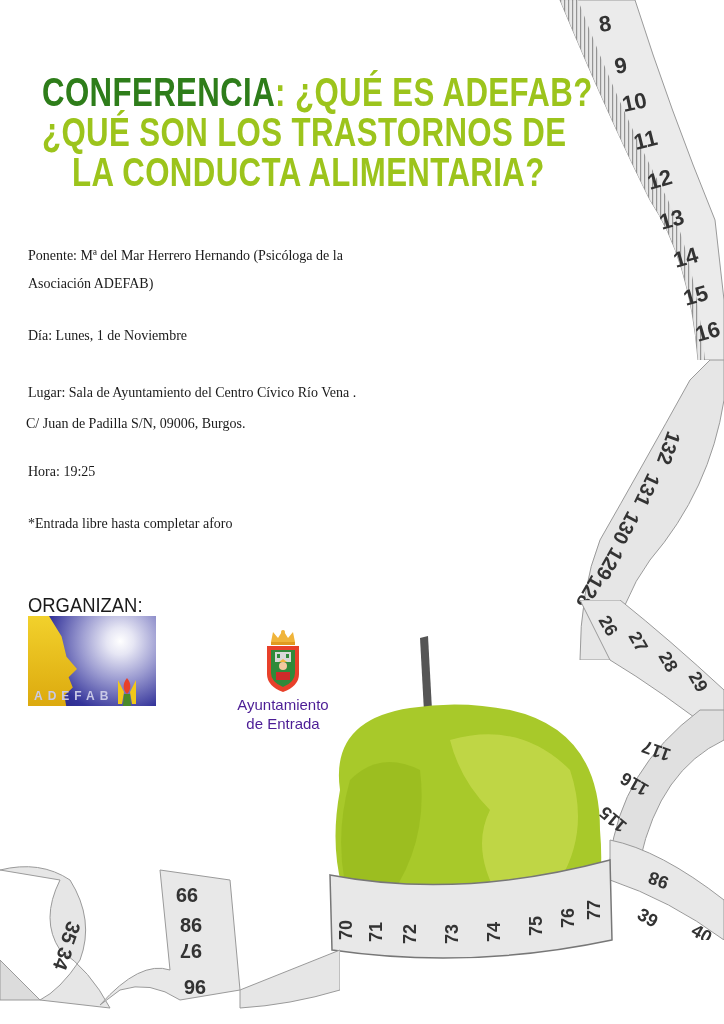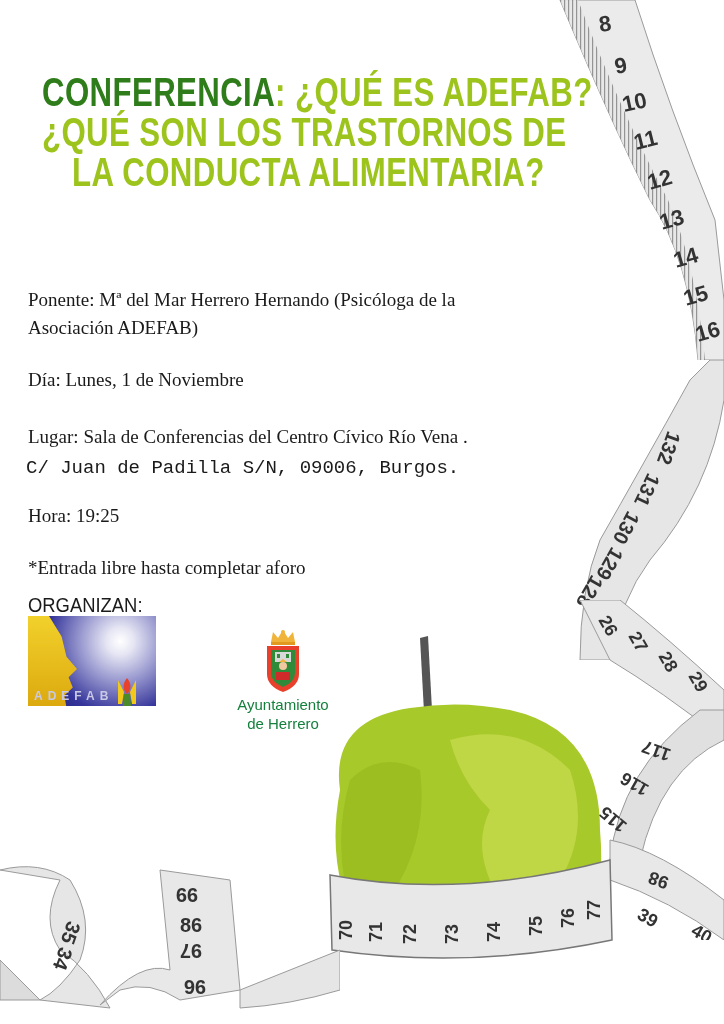--- a/index.html
+++ b/index.html
@@ -3,46 +3,46 @@
 <meta charset="utf-8">
 <style>
   html,body{margin:0;padding:0;}
   body{width:724px;height:1024px;background:#ffffff;position:relative;overflow:hidden;font-family:"Liberation Serif",serif;}
   .title{position:absolute;font-family:"Liberation Sans",sans-serif;font-weight:bold;letter-spacing:0.5px;transform:scaleX(0.78);transform-origin:left top;white-space:nowrap;}
   .t1{left:42px;top:72px;font-size:40px;line-height:40px;}
   .t2{left:42px;top:112px;font-size:40px;line-height:40px;}
   .t3{left:72px;top:152px;font-size:40px;line-height:40px;}
   .dark{color:#2e7d1a;}
   .lime{color:#9cc41c;}
-  .body-text{position:absolute;left:28px;font-size:19px;color:#1a1a1a;line-height:26px;white-space:nowrap;margin-top:44px;}
+  .body-text{position:absolute;left:28px;font-size:14px;color:#1a1a1a;line-height:26px;white-space:nowrap;}
   .org-label{position:absolute;left:28px;top:594px;font-family:"Liberation Sans",sans-serif;font-size:20px;color:#1a1a1a;transform:scaleX(0.92);transform-origin:left top;}
   .adefab-logo{position:absolute;left:28px;top:616px;width:128px;height:90px;overflow:hidden;
     background:radial-gradient(circle at 72% 28%, #ffffff 0%, #e6e6f4 12%, #9a9ad0 35%, #34349a 65%, #1a1a70 100%);}
   .adefab-face{position:absolute;left:0;top:0;width:70px;height:102px;background:linear-gradient(180deg,#f2d12c,#d9a40a);
     clip-path:polygon(0 0,30% 0,48% 20%,55% 40%,70% 52%,58% 60%,64% 70%,52% 78%,55% 90%,50% 100%,0 100%);}
   .adefab-text{position:absolute;left:6px;bottom:3px;font-family:"Liberation Sans",sans-serif;font-size:12px;letter-spacing:5px;color:#c9c9e6;font-weight:bold;}
   .adefab-flower{position:absolute;left:86px;top:62px;width:26px;height:28px;}
   .ayto{position:absolute;left:222px;top:628px;width:122px;text-align:center;}
-  .ayto-name{font-family:"Liberation Sans",sans-serif;font-size:15px;line-height:17px;color:#15803d;margin-top:2px;}
+  .ayto-name{font-family:"Liberation Sans",sans-serif;font-size:15px;line-height:17px;color:#4c1d95;margin-top:2px;}
   .tape,.apple{position:absolute;}
 </style>
 </head>
 <body>
 
 <div class="title t1">
   <span class="dark">CONFERENCIA</span><span class="lime">: ¿QUÉ ES ADEFAB?</span>
 </div>
 <div class="title t2 lime">¿QUÉ SON LOS TRASTORNOS DE</div>
 <div class="title t3 lime">LA CONDUCTA ALIMENTARIA?</div>
 
 <div class="body-text" style="top:243px;">Ponente: Mª del Mar Herrero Hernando (Psicóloga de la</div>
 <div class="body-text" style="top:271px;text-align:center;">Asociación ADEFAB)</div>
 <div class="body-text" style="top:323px;">Día: Lunes, 1 de Noviembre</div>
-<div class="body-text" style="top:380px;">Lugar: Sala de Conferencias del Centro Cívico Río Vena .</div>
-<div class="body-text" style="top:411px;left:26px;font-family:Liberation Mono, monospace;">C/ Juan de Padilla S/N, 09006, Burgos.</div>
+<div class="body-text" style="top:380px;">Lugar: Sala de Ayuntamiento del Centro Cívico Río Vena .</div>
+<div class="body-text" style="top:411px;left:26px;">C/ Juan de Padilla S/N, 09006, Burgos.</div>
 <div class="body-text" style="top:459px;">Hora: 19:25</div>
 <div class="body-text" style="top:511px;font-family:Liberation Serif, serif;">*Entrada libre hasta completar aforo</div>
 
 <div class="org-label">ORGANIZAN:</div>
 
 <div class="adefab-logo">
   <div class="adefab-face"></div>
   <svg class="adefab-flower" viewBox="0 0 26 28">
     <path d="M4 2 L10 14 L8 26 L4 26 Z" fill="#f2c81a"></path>
     <path d="M22 2 L16 14 L18 26 L22 26 Z" fill="#f2c81a"></path>
@@ -60,21 +60,21 @@
     <path d="M4 18 L36 18 L36 46 Q36 58 20 64 Q4 58 4 46 Z" fill="#e8402a"></path>
     <path d="M8 22 L32 22 L32 45 Q32 54 20 59 Q8 54 8 45 Z" fill="#2f8a3a"></path>
     <rect x="12" y="24" width="16" height="10" fill="#d8d8d8"></rect>
     <rect x="14" y="26" width="3" height="4" fill="#2f8a3a"></rect>
     <rect x="23" y="26" width="3" height="4" fill="#2f8a3a"></rect>
     <circle cx="20" cy="38" r="4" fill="#f2c8a0"></circle>
     <path d="M16 34 L20 31 L24 34 Z" fill="#f0b43a"></path>
     <path d="M13 44 L27 44 L27 52 L13 52 Z" fill="#d02a2a"></path>
   </svg>
   <div class="ayto-name">Ayuntamiento</div>
-  <div class="ayto-name">de Herrero</div>
+  <div class="ayto-name">de Entrada</div>
 </div>
 
 <svg class="tape" style="left:540px;top:0;" width="184" height="360" viewBox="0 0 184 360">
   <defs>
     <pattern id="ticks" width="4" height="4" patternUnits="userSpaceOnUse">
       <rect width="4" height="4" fill="#e8e8e8"></rect>
         <rect x="0" y="0" width="1.2" height="4" fill="#8a8a8a"></rect>
     </pattern>
   </defs>
   <path d="M20 0 L95 0 Q130 110 175 220 L184 300 L184 360 L158 360 Q150 260 110 200 Q70 120 20 0 Z" fill="#ebebeb" stroke="#9a9a9a" stroke-width="1"></path>

